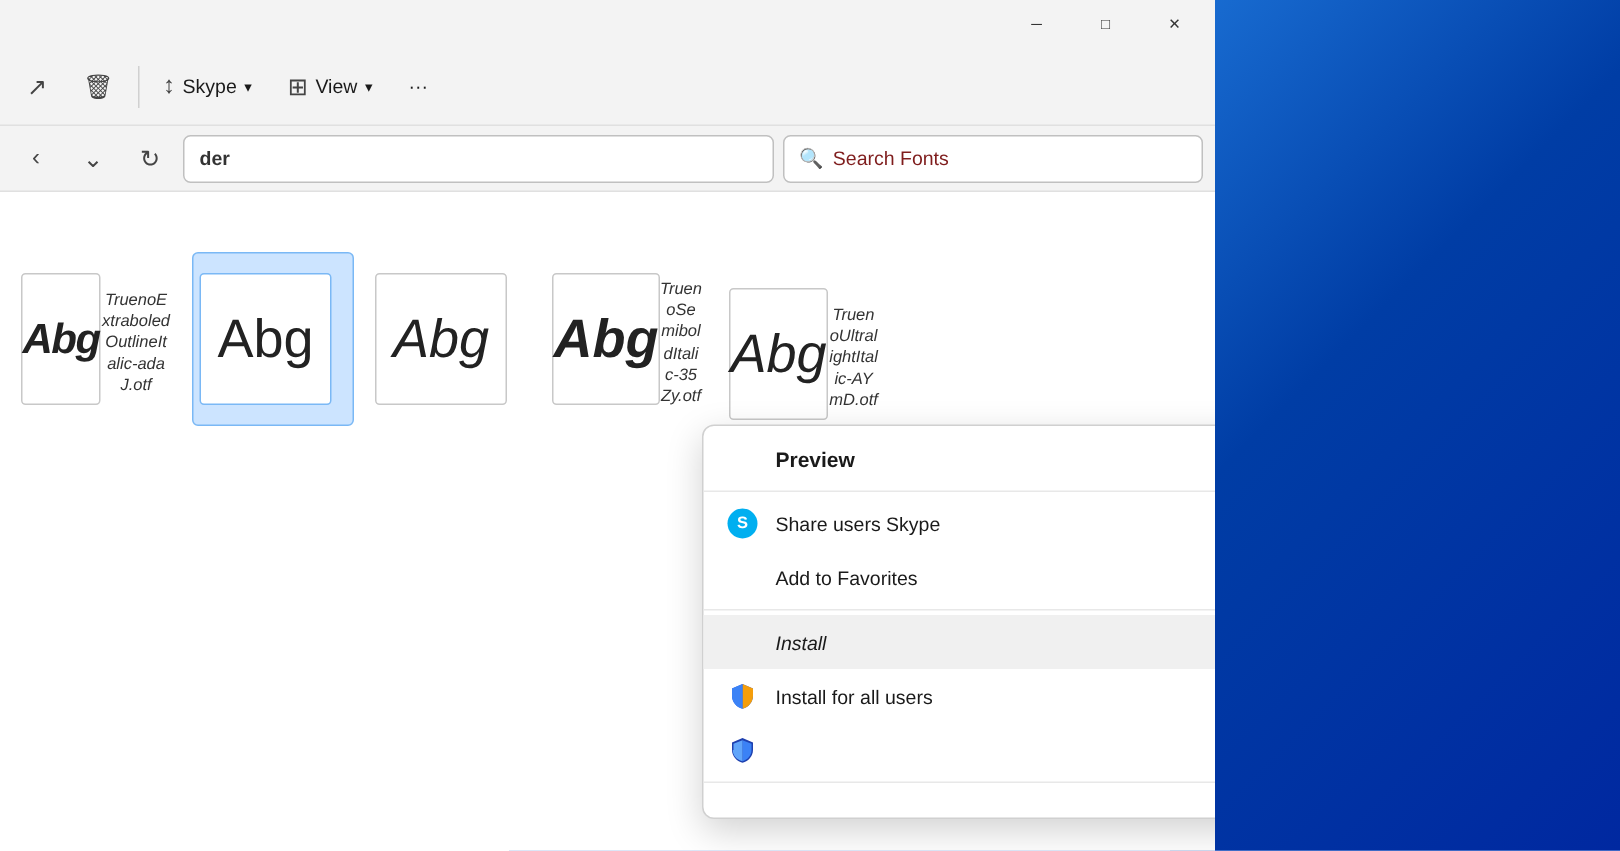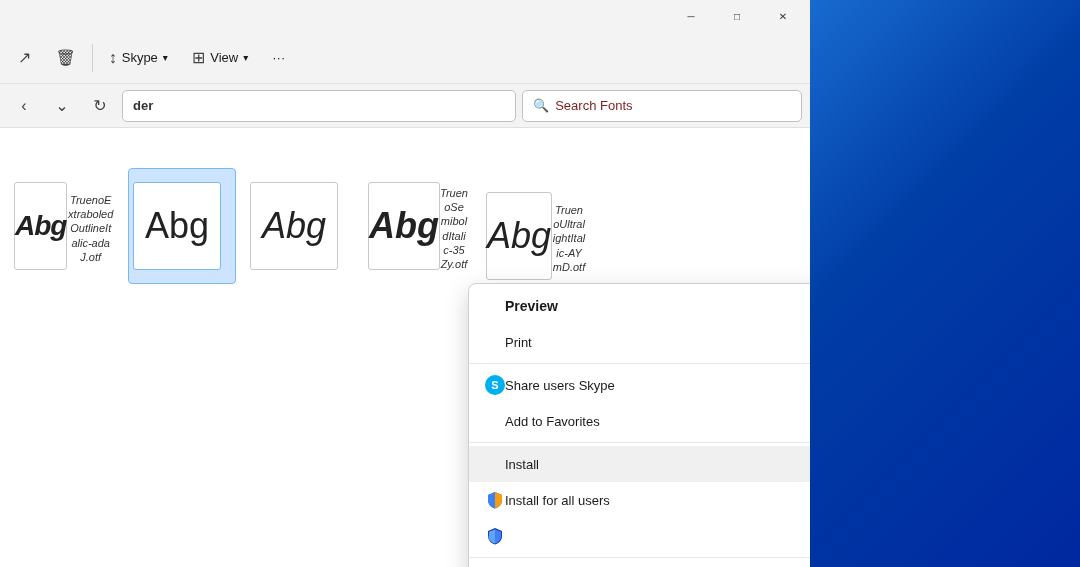--- a/index.html
+++ b/index.html
@@ -223,26 +223,27 @@
       border-radius: 8px;
       box-shadow: 0 8px 24px rgba(0,0,0,0.18);
       padding: 4px 0;
       z-index: 100;
     }
 
     .ctx-item {
       display: flex;
       align-items: center;
       padding: 8px 16px;
+      gap: 12px;
       cursor: pointer;
       font-size: 13px;
       color: #1a1a1a;
       position: relative;
     }
-    .ctx-item.highlighted { background: #f0f0f0; }
+    .ctx-item.highlighted { background: #f0f0f0; font-style: italic; }
 
     .ctx-item-bold {
       font-weight: 700;
       font-size: 14px;
     }
 
     .ctx-icon {
       width: 20px;
       height: 20px;
       display: flex;
@@ -369,24 +370,20 @@
 
     </div>
 
     <div class="context-menu">
 
       <div class="ctx-item ctx-item-bold">
         <span class="ctx-icon"></span>
         <span>Preview</span>
       </div>
 
-      <div class="ctx-item">
-        <span class="ctx-icon"></span>
-        <span>Print</span>
-      </div>
 
       <div class="ctx-divider"></div>
 
       <div class="ctx-item">
         <span class="ctx-icon">
           <div class="skype-icon">S</div>
         </span>
         <span>Share users Skype</span>
       </div>
 

